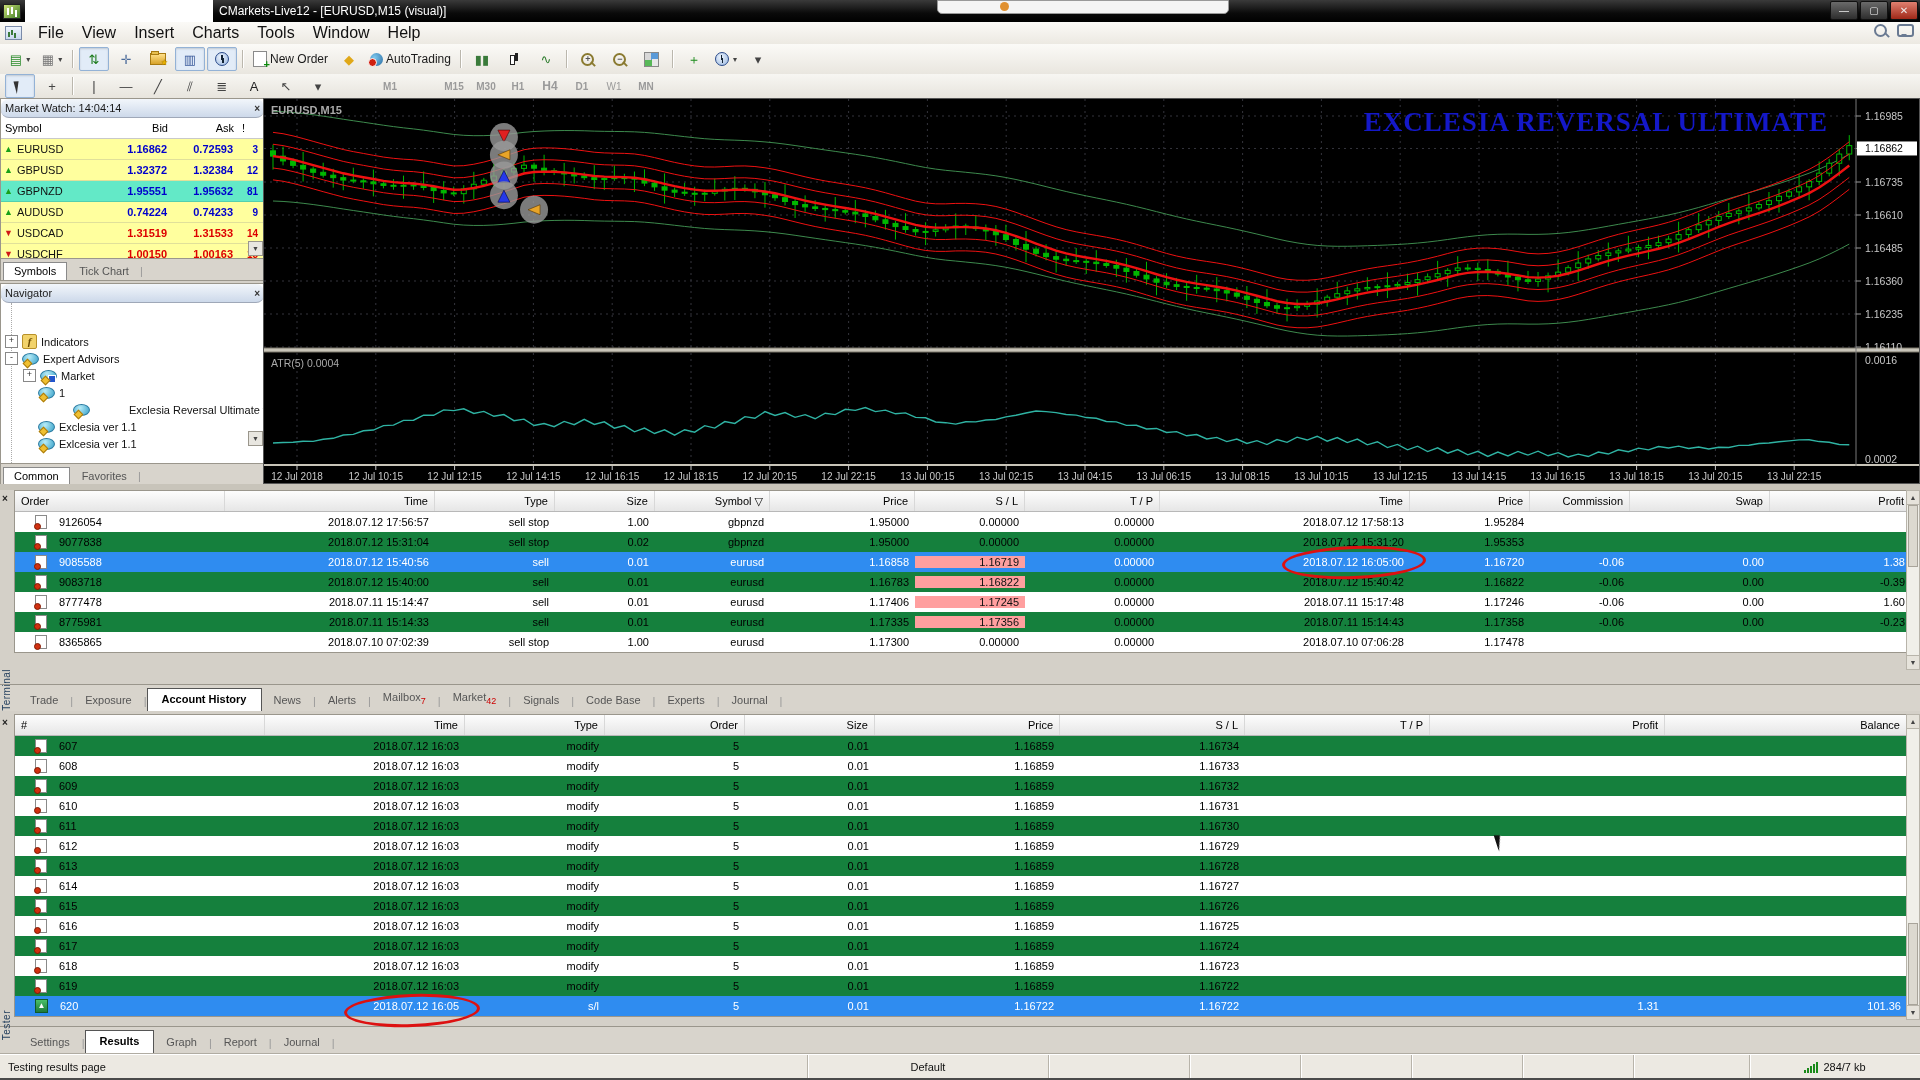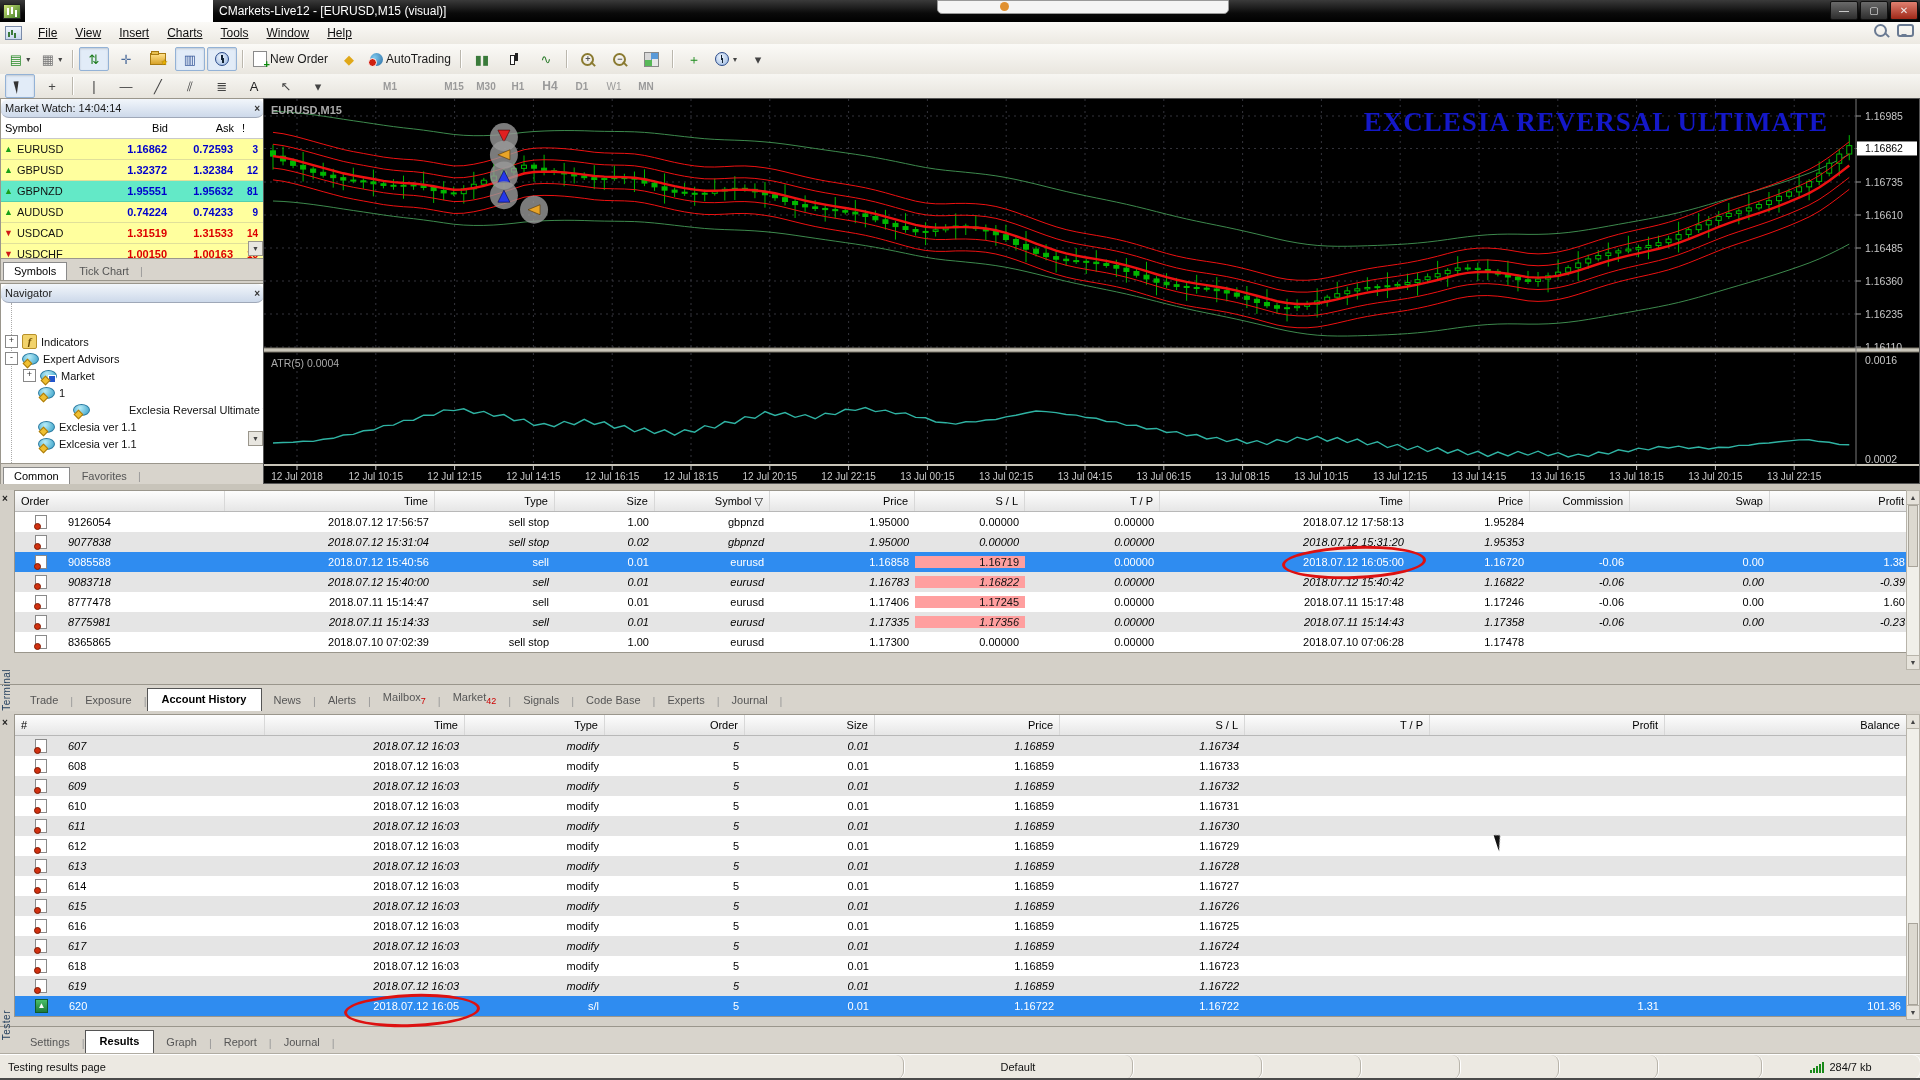--- a/index.html
+++ b/index.html
@@ -17,21 +17,21 @@
   #bg-window-dot{left:1000px;top:2px;width:9px;height:9px;border-radius:50%;background:#e09030;}
   #win-buttons{position:absolute;right:2px;top:1px;display:flex;gap:2px;}
   .winbtn{width:26px;height:17px;display:flex;align-items:center;justify-content:center;font-size:10px;
     background:linear-gradient(#6a6a6a,#2e2e2e);border:1px solid #111;color:#eee;border-radius:2px;}
   .winbtn.close{background:linear-gradient(#e08070,#a02818);}
   
   #menubar{left:0;top:22px;width:1920px;height:22px;background:linear-gradient(#fbfaf7,#ece9e2);border-bottom:1px solid #c9c5bb;
     display:flex;align-items:center;}
   #child-icon{width:15px;height:12px;margin:0 7px 0 5px;border:1px solid #7a8aa8;background:linear-gradient(#eef4fc,#c9d8ee);position:relative;}
   #child-icon::after{content:"";position:absolute;left:2px;bottom:2px;width:2px;height:5px;background:#3a7a3a;box-shadow:3px -2px 0 #3a7a3a,6px 1px 0 #3a7a3a;}
-  .menu-item{padding:3px 9px;font-size:12px;color:#111;text-decoration:underline;}
+  .menu-item{padding:3px 9px;font-size:16px;color:#111;}
   #menu-right{position:absolute;right:6px;top:24px;display:flex;gap:10px;align-items:center;}
   .mag-ico{width:9px;height:9px;border:2px solid #6a7a92;border-radius:50%;position:relative;}
   .mag-ico::after{content:"";position:absolute;left:8px;top:8px;width:6px;height:2px;background:#6a7a92;transform:rotate(45deg);}
   .chat-ico{width:13px;height:9px;border:2px solid #6a7a92;border-radius:3px;position:relative;}
   .chat-ico::after{content:"";position:absolute;left:2px;top:8px;border:3px solid transparent;border-top-color:#6a7a92;}
   
   #toolbar1{left:0;top:44px;width:1920px;height:30px;background:linear-gradient(#fbfaf7,#e9e6df);border-bottom:1px solid #cac6bc;
     display:flex;align-items:center;padding-left:4px;}
   #toolbar2{left:0;top:74px;width:1920px;height:24px;background:linear-gradient(#f7f6f2,#e7e4dd);border-bottom:1px solid #b9b5ab;
     display:flex;align-items:center;padding-left:4px;}
@@ -97,26 +97,26 @@
   .tree-label{color:#111;white-space:nowrap;}
   .scroll-btn{position:absolute;width:13px;height:13px;background:#e8e6e0;border:1px solid #9a968c;font-size:7px;color:#444;
     display:flex;align-items:center;justify-content:center;}
   
   #chart-wrap{left:263px;top:98px;width:1657px;height:386px;background:#000;border:1px solid #55premium;border:1px solid #555;box-sizing:border-box;}
   
   .grid-header{display:grid;height:20px;align-items:center;background:linear-gradient(#fdfdfd,#e6e6e6);border-bottom:1px solid #b8b8b8;color:#000;}
   .grid-header span{padding:0 6px;border-right:1px solid #d8d8d8;height:100%;display:flex;align-items:center;}
   .grid-header span.num{justify-content:flex-end;}
   .trow{display:grid;height:20px;align-items:center;background:#fff;}
-  .trow.alt{background:#e5e5e5;font-style:italic;}
+  .trow.alt{background:#15803d;}
   .trow.selected{background:#2f8cf0;color:#fff;}
   .tcell{padding:0 6px;white-space:nowrap;overflow:hidden;}
   .tcell.num{text-align:right;}
   .tcell.pink{background:#ff9f9f;color:#111;}
-  .cell-first{display:flex;align-items:center;gap:21px;padding-left:20px;}
+  .cell-first{display:flex;align-items:center;gap:12px;padding-left:0;margin-left:20px;}
   .ico-docrow{width:10px;height:12px;background:#fff;border:1px solid #8a8a8a;position:relative;flex:none;}
   .ico-docrow::after{content:"";position:absolute;left:-2px;bottom:-2px;width:5px;height:5px;border-radius:50%;background:#d03010;border:1px solid #801800;}
   .ico-uprow{width:11px;height:12px;background:linear-gradient(#4ac06a,#1d7a3a);border:1px solid #0f5a28;color:#fff;font-size:8px;line-height:12px;text-align:center;flex:none;}
   #orders-footer{display:flex;align-items:center;height:20px;background:#cfcfcf;border-top:1px solid #a8a8a8;font-weight:bold;color:#000;}
   .footer-dot{width:8px;height:8px;border:2px solid #8a8a8a;border-radius:50%;margin:0 6px 0 5px;}
   
   .tabs-row{display:flex;align-items:flex-end;height:26px;background:#d8d4cc;border-top:1px solid #9a968c;padding-left:18px;}
   .ttab{padding:4px 12px 5px;color:#555;font-size:11px;}
   .ttab.active{background:#fff;border:1px solid #555;border-bottom:none;color:#000;font-weight:bold;padding:4px 14px 6px;}
   .ttab sub{color:#cc0000;font-size:9px;}
@@ -124,21 +124,21 @@
   .side-label{color:#26415f;font-size:10px;transform:rotate(180deg);writing-mode:vertical-rl;letter-spacing:.5px;}
   .panel-x{font-size:10px;font-weight:bold;color:#222;}
   
   .vscroll{position:absolute;width:14px;background:#f0efe9;border:1px solid #b8b4aa;box-sizing:border-box;}
   .vs-btn{height:13px;background:#e6e3db;border-bottom:1px solid #b8b4aa;font-size:7px;color:#444;display:flex;align-items:center;justify-content:center;}
   .vs-btn.bottom{position:absolute;bottom:0;left:0;right:0;border-top:1px solid #b8b4aa;border-bottom:none;}
   .vs-thumb{position:absolute;left:1px;right:1px;background:#dcd9d0;border:1px solid #a8a49a;}
   
   #statusbar{left:0;top:1054px;width:1920px;height:24px;background:#ece9e2;border-top:1px solid #fff;box-shadow:0 -1px 0 #b0aca2;
     display:flex;align-items:stretch;font-size:11px;color:#111;}
-  .sb-cell{border-right:1px solid #b8b4aa;box-shadow:1px 0 0 #fff;display:flex;align-items:center;justify-content:center;padding:0 14px;border-radius:8px;}
+  .sb-cell{border-right:1px solid #b8b4aa;box-shadow:1px 0 0 #fff;display:flex;align-items:center;justify-content:center;padding:0 20px;}
   #sb-left{flex:1;justify-content:flex-start;padding-left:8px;}
   .conn-bars{display:flex;align-items:flex-end;gap:1px;margin-right:5px;}
   .conn-bars i{width:2px;background:#1a8a1a;display:block;}
   #bottom-strip{left:0;top:1078px;width:1920px;height:2px;background:#4a4a4a;}
   
   .red-circle{position:absolute;border:3px solid #dd1111;border-radius:50%;transform:rotate(-2deg);}
   #mouse-cursor{left:1496px;top:833px;width:0;height:0;border-left:6px solid #111;border-right:6px solid transparent;
     border-bottom:15px solid transparent;border-top:2px solid transparent;transform:rotate(-18deg);filter:drop-shadow(1px 1px 0 #fff);}
 </style>
 </head>

